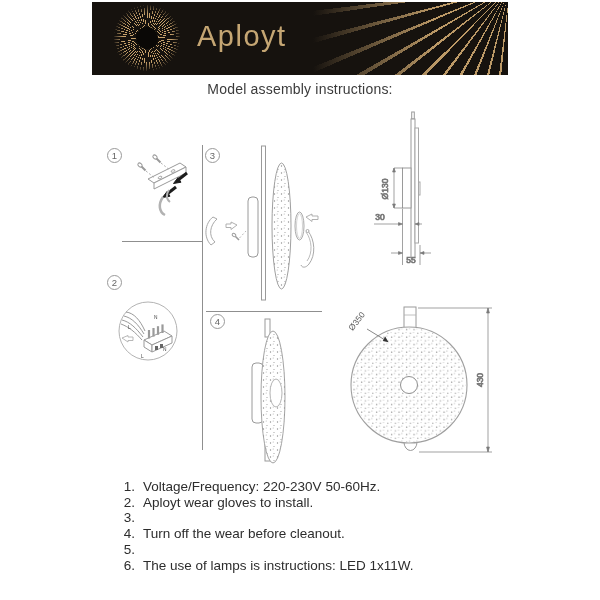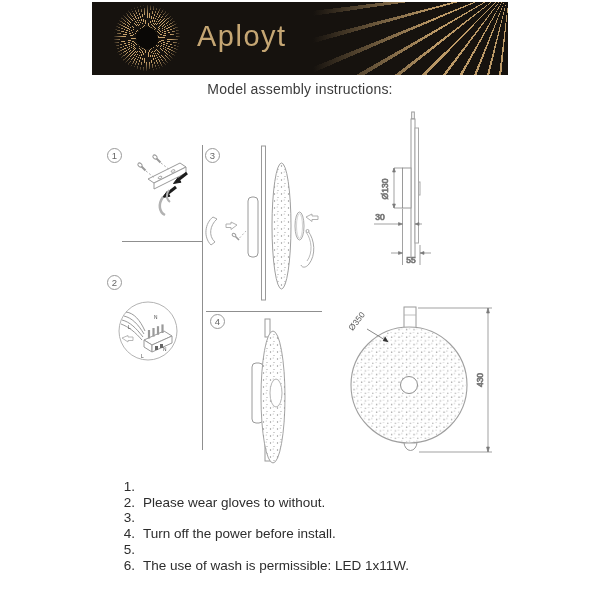--- a/index.html
+++ b/index.html
@@ -227,34 +227,35 @@
       <line x1="143" y1="18" x2="143" y2="162"></line>
       <polygon points="143,18 141.6,23 144.4,23"></polygon>
       <polygon points="143,162 141.6,157 144.4,157"></polygon>
       <text class="dim-text" text-anchor="middle" transform="translate(138,90) rotate(-90)">430</text>
     </g>
   </svg>
 
   <div class="instr">
     <div class="irow">
       <span class="inum">1.</span>
+      <span class="itxt">Voltage/Frequency: 220-230V 50-60Hz.</span>
     </div>
     <div class="irow">
       <span class="inum">2.</span>
-      <span class="itxt">Please wear gloves to without.</span>
+      <span class="itxt">Aployt wear gloves to install.</span>
     </div>
     <div class="irow">
       <span class="inum">3.</span>
     </div>
     <div class="irow">
       <span class="inum">4.</span>
-      <span class="itxt">Turn off the power before install.</span>
+      <span class="itxt">Turn off the wear before cleanout.</span>
     </div>
     <div class="irow">
       <span class="inum">5.</span>
     </div>
     <div class="irow">
       <span class="inum">6.</span>
-      <span class="itxt">The use of wash is permissible: LED 1x11W.</span>
+      <span class="itxt">The use of lamps is instructions: LED 1x11W.</span>
     </div>
   </div>
 
 </div>
 
 </body></html>

